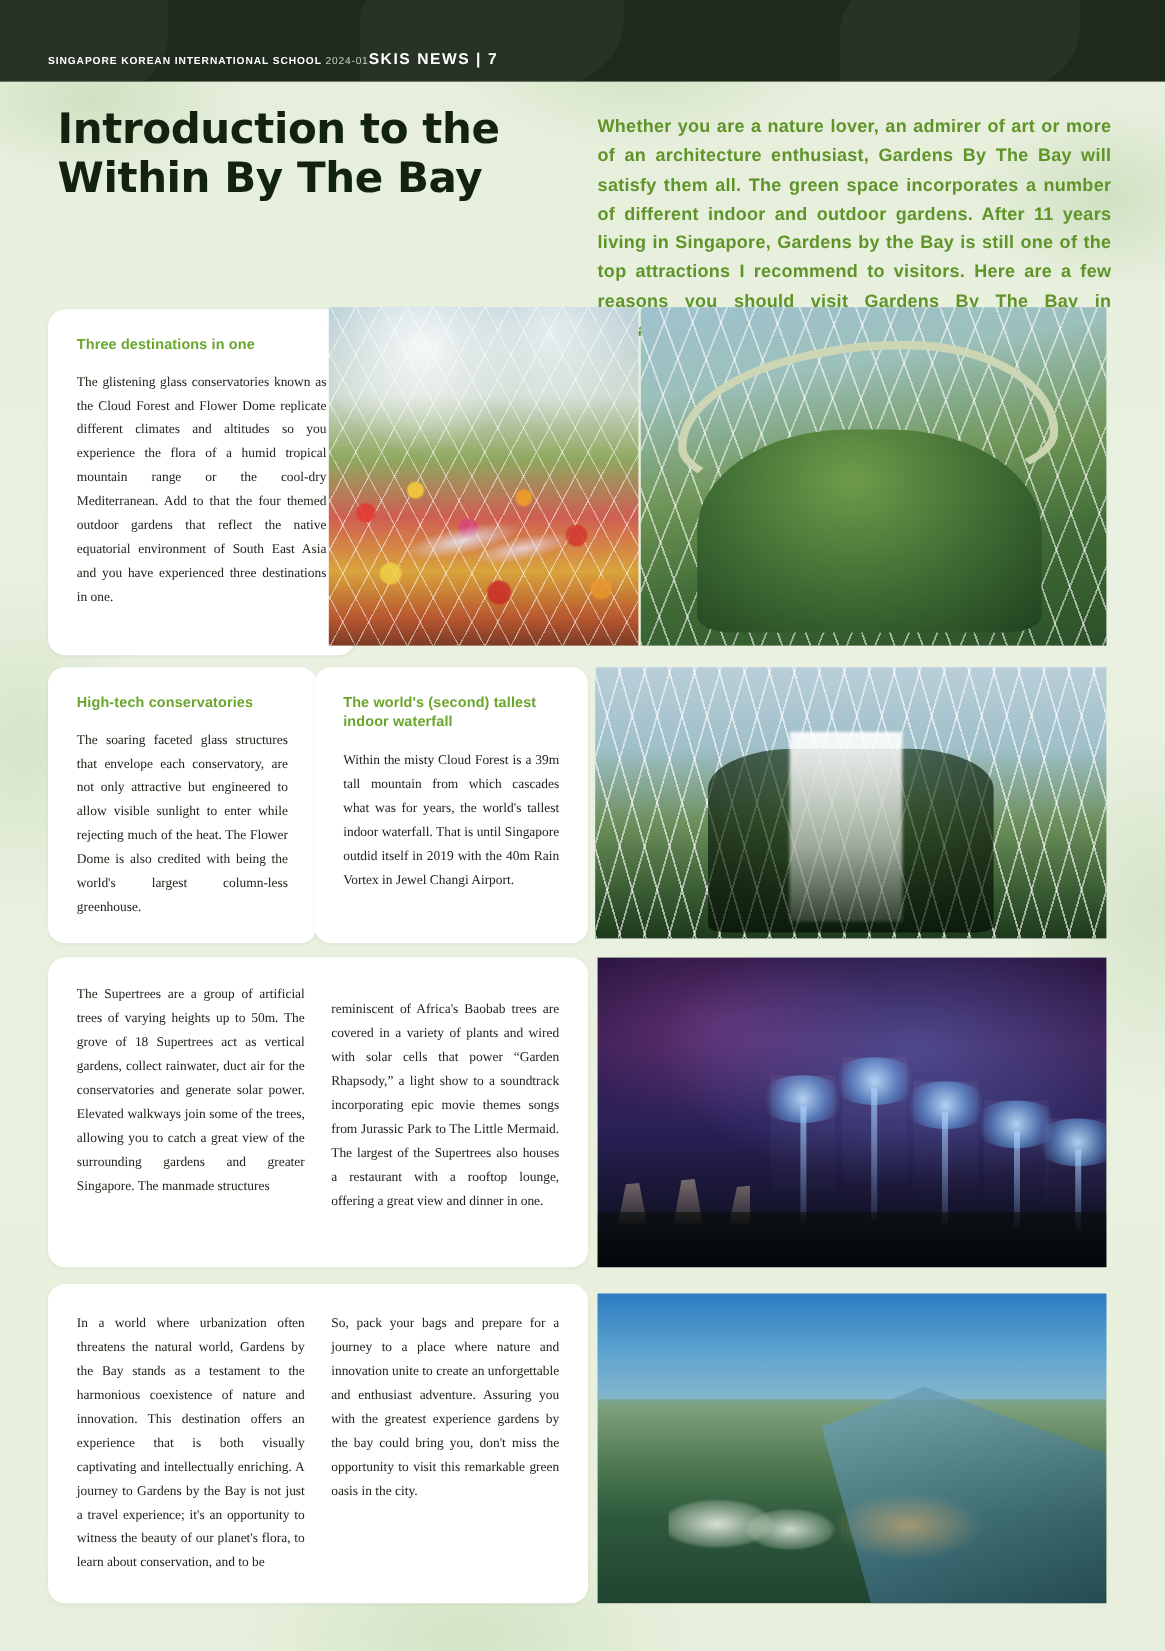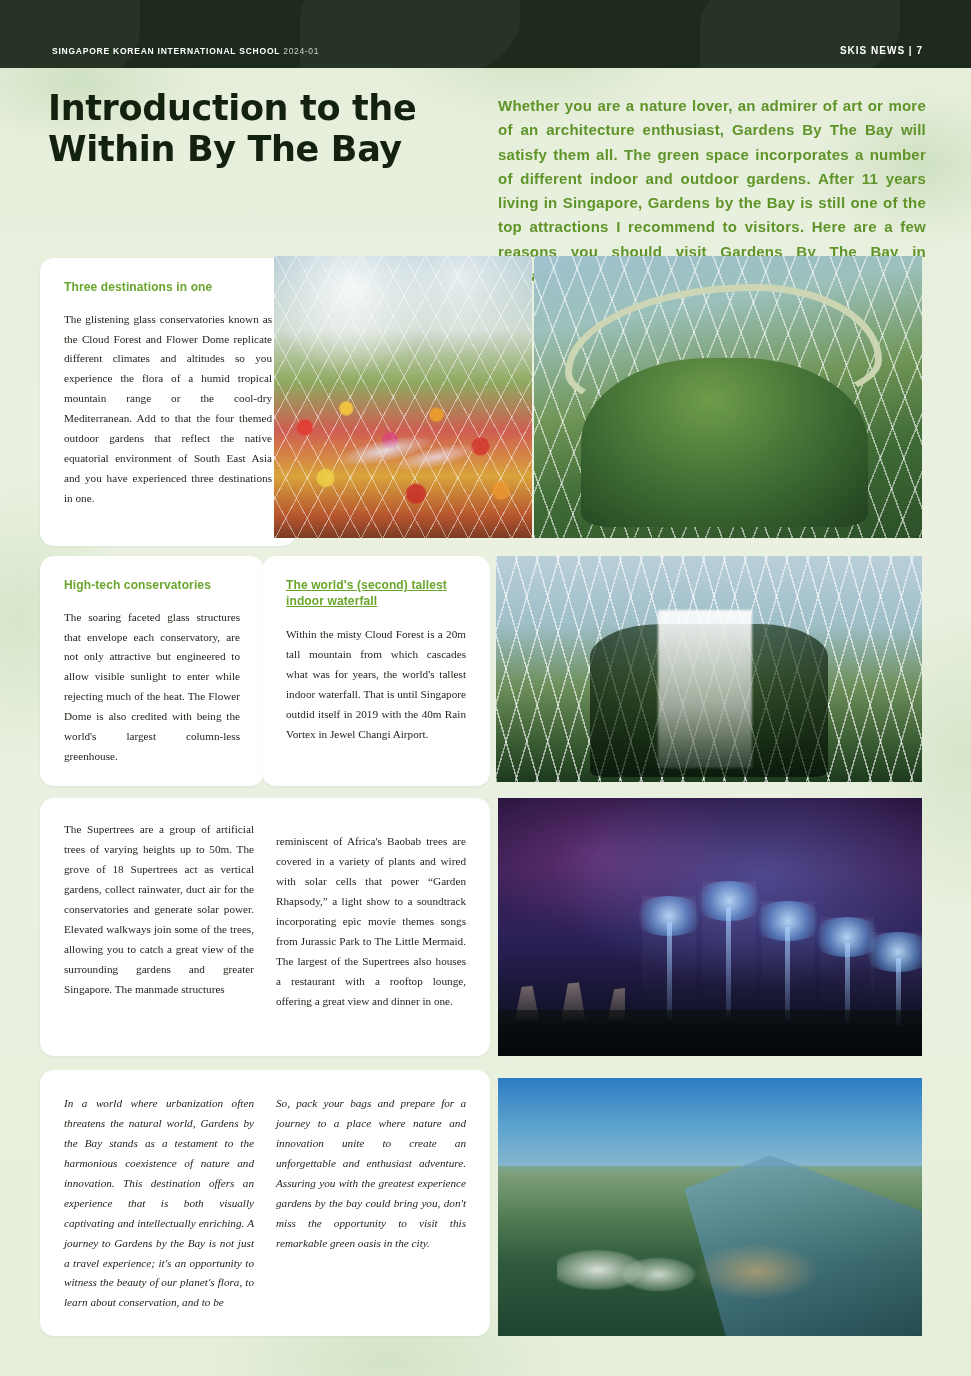--- a/index.html
+++ b/index.html
@@ -46,38 +46,38 @@
     color: #ffffff;
     overflow: hidden;
   }
   .topbar-leaf {
     position: absolute;
     border-radius: 50% 10% 50% 10%;
     background: rgba(255,255,255,0.045);
   }
   .topbar-inner {
     position: absolute;
-    left: 52px; right: 48px; bottom: 12px;
+    left: 40px; right: 48px; bottom: 12px;
     display: flex;
     align-items: baseline;
-    justify-content: space-between;
+    justify-content: flex-start;
   }
   .masthead {
     font-size: 8.5px;
     letter-spacing: 0.09em;
     font-weight: 700;
     text-transform: uppercase;
   }
   .masthead .issue {
     font-weight: 400;
     opacity: 0.75;
     letter-spacing: 0.08em;
   }
   .folio {
-    font-size: 10px;
+    font-size: 13px;
     letter-spacing: 0.1em;
     font-weight: 700;
   }
   .folio .num {
     font-weight: 700;
   }
 
   
   .title-wrap {
     position: absolute;
@@ -121,21 +121,21 @@
     height: 100%;
   }
   .sec-title {
     font-size: 12px;
     font-weight: 700;
     color: #6aa52c;
     letter-spacing: 0.01em;
     margin: 0 0 14px 0;
     line-height: 1.3;
   }
-  .sec-title.two-line { margin-bottom: 16px; text-decoration: underline; }
+  .sec-title.two-line { margin-bottom: 16px; }
   .body-text {
     font-family: "Liberation Serif", serif;
     font-size: 11.2px;
     line-height: 1.78;
     color: #20261c;
     text-align: justify;
     margin: 0;
   }
   .body-text + .body-text { margin-top: 12px; }
 
@@ -377,21 +377,21 @@
   <div class="card" style="left:40px; top:556px; width:224px; height:230px;">
     <div class="card-pad">
       <h2 class="sec-title">High-tech conservatories</h2>
       <p class="body-text">The soaring faceted glass structures that envelope each conservatory, are not only attractive but engineered to allow visible sunlight to enter while rejecting much of the heat. The Flower Dome is also credited with being the world's largest column-less greenhouse.</p>
     </div>
   </div>
 
   <div class="card" style="left:262px; top:556px; width:228px; height:230px;">
     <div class="card-pad">
       <h2 class="sec-title two-line">The world's (second) tallest indoor waterfall</h2>
-      <p class="body-text">Within the misty Cloud Forest is a 20m tall mountain from which cascades what was for years, the world's tallest indoor waterfall. That is until Singapore outdid itself in 2019 with the 40m Rain Vortex in Jewel Changi Airport.</p>
+      <p class="body-text">Within the misty Cloud Forest is a 39m tall mountain from which cascades what was for years, the world's tallest indoor waterfall. That is until Singapore outdid itself in 2019 with the 40m Rain Vortex in Jewel Changi Airport.</p>
     </div>
   </div>
 
   <div class="photo ph-waterfall" style="left:496px; top:556px; width:426px; height:226px;">
     <div class="cliff"></div>
     <div class="falls"></div>
   </div>
 
   <div class="card" style="left:40px; top:798px; width:450px; height:258px;">
     <div class="card-pad" style="padding:22px 24px 20px 24px;">
@@ -406,21 +406,21 @@
     <div class="skyline"></div>
     <div class="tree" style="left:34%;"></div>
     <div class="tree" style="left:48%; height:52%;"></div>
     <div class="tree" style="left:62%; height:44%;"></div>
     <div class="tree" style="left:76%; height:38%;"></div>
     <div class="tree" style="left:88%; height:32%;"></div>
     <div class="ground"></div>
   </div>
 
   <div class="card" style="left:40px; top:1070px; width:450px; height:266px;">
-    <div class="card-pad" style="padding:24px 24px 16px 24px;font-style:italic;">
+    <div class="card-pad" style="padding:24px 24px 16px 24px;">
       <div style="display:flex; gap:22px;">
         <p class="body-text" style="flex:1;">In a world where urbanization often threatens the natural world, Gardens by the Bay stands as a testament to the harmonious coexistence of nature and innovation. This destination offers an experience that is both visually captivating and intellectually enriching. A journey to Gardens by the Bay is not just a travel experience; it's an opportunity to witness the beauty of our planet's flora, to learn about conservation, and to be</p>
         <div style="flex:1;">
           <p class="body-text">So, pack your bags and prepare for a journey to a place where nature and innovation unite to create an unforgettable and enthusiast adventure. Assuring you with the greatest experience gardens by the bay could bring you, don't miss the opportunity to visit this remarkable green oasis in the city.</p>
         </div>
       </div>
     </div>
   </div>
 
   <div class="photo ph-aerial" style="left:498px; top:1078px; width:424px; height:258px;">

